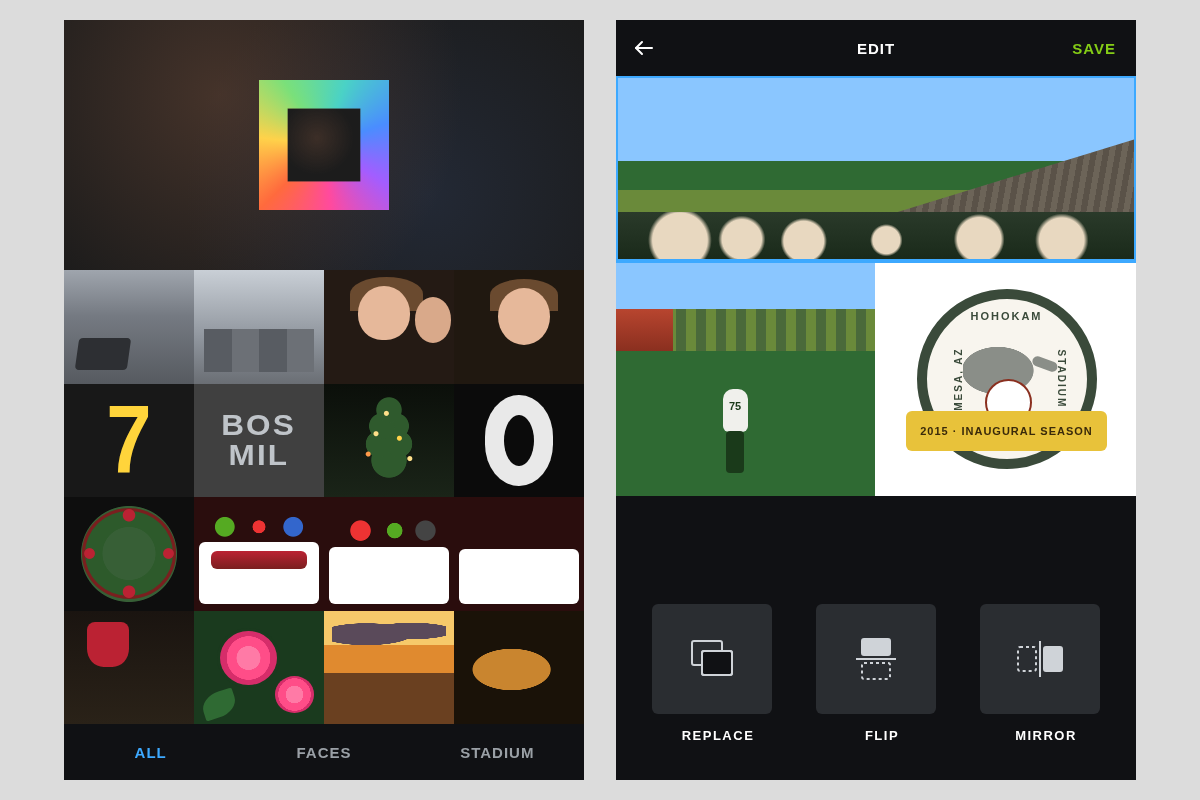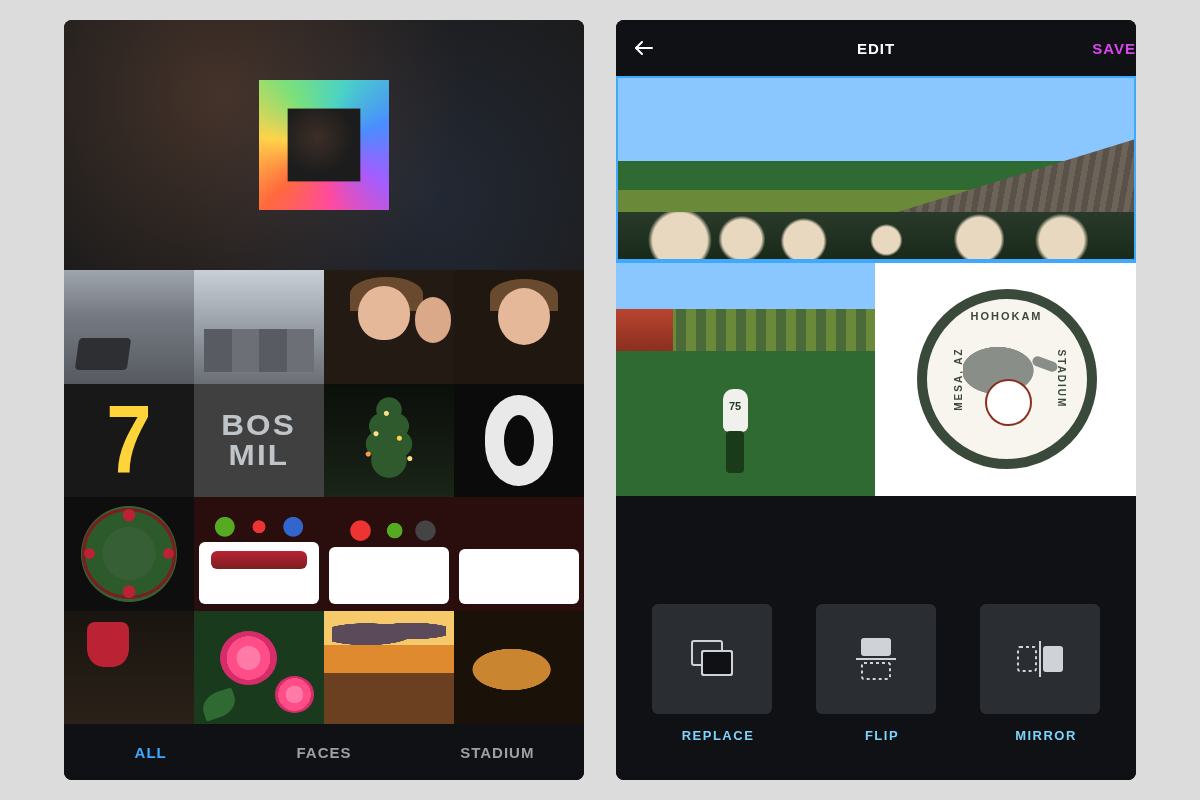--- a/index.html
+++ b/index.html
@@ -13,21 +13,21 @@
     gap: 32px;
   }
   .phone {
     width: 520px;
     height: 760px;
     background: #000;
     position: relative;
     overflow: hidden;
     display: flex;
     flex-direction: column;
-    border-radius: 8px;
+    border-radius: 0;
   }
 
   
 
   .picker-hero {
     height: 250px;
     position: relative;
     background:
       radial-gradient(circle at 30% 30%, rgba(120,80,60,.45), transparent 60%),
       radial-gradient(circle at 70% 70%, rgba(40,50,70,.6), transparent 60%),
@@ -185,22 +185,22 @@
     display:flex; align-items:center; justify-content:center;
     cursor:pointer;
   }
   .edit-title {
     position:absolute; left:0; right:0;
     text-align:center;
     font-size:15px;
     pointer-events:none;
   }
   .save-btn {
-    position:absolute; right:0;
-    color:#d946ef;
+    position:absolute; right:20px;
+    color:#84cc16;
     cursor:pointer;
     font-size:15px;
   }
 
   .collage {
     height: 420px;
     display: flex;
     flex-direction: column;
     background:#000;
   }
@@ -314,21 +314,21 @@
     display:flex; flex-direction:column; align-items:center; gap:14px;
     cursor:pointer;
   }
   .tool .tile {
     width: 120px; height: 110px;
     background:#2a2d31;
     border-radius:6px;
     display:flex; align-items:center; justify-content:center;
   }
   .tool .lbl {
-    color:#7dd3fc; font-size:13px; font-weight:600; letter-spacing:1.5px;padding-left:12px;
+    color:#ffffff; font-size:13px; font-weight:600; letter-spacing:1.5px;padding-left:12px;
   }
 </style>
 </head>
 <body>
 
 <div class="phone">
 
   <div class="picker-hero">
     <div class="logo-wrap">
       <div class="logo-frame"></div>
@@ -435,20 +435,21 @@
         </div>
       </div>
       <div class="cb-right">
         <div class="badge">
           <div class="ring"></div>
           <div class="arc-top">HOHOKAM</div>
           <div class="az">MESA, AZ</div>
           <div class="stadium-txt">STADIUM</div>
           <div class="elephant"></div>
           <div class="ball"></div>
+          <div class="banner">2015 · INAUGURAL SEASON</div>
         </div>
       </div>
     </div>
   </div>
 
   <div class="edit-gap"></div>
 
   <div class="edit-tools">
     <div class="tool">
       <div class="tile">

